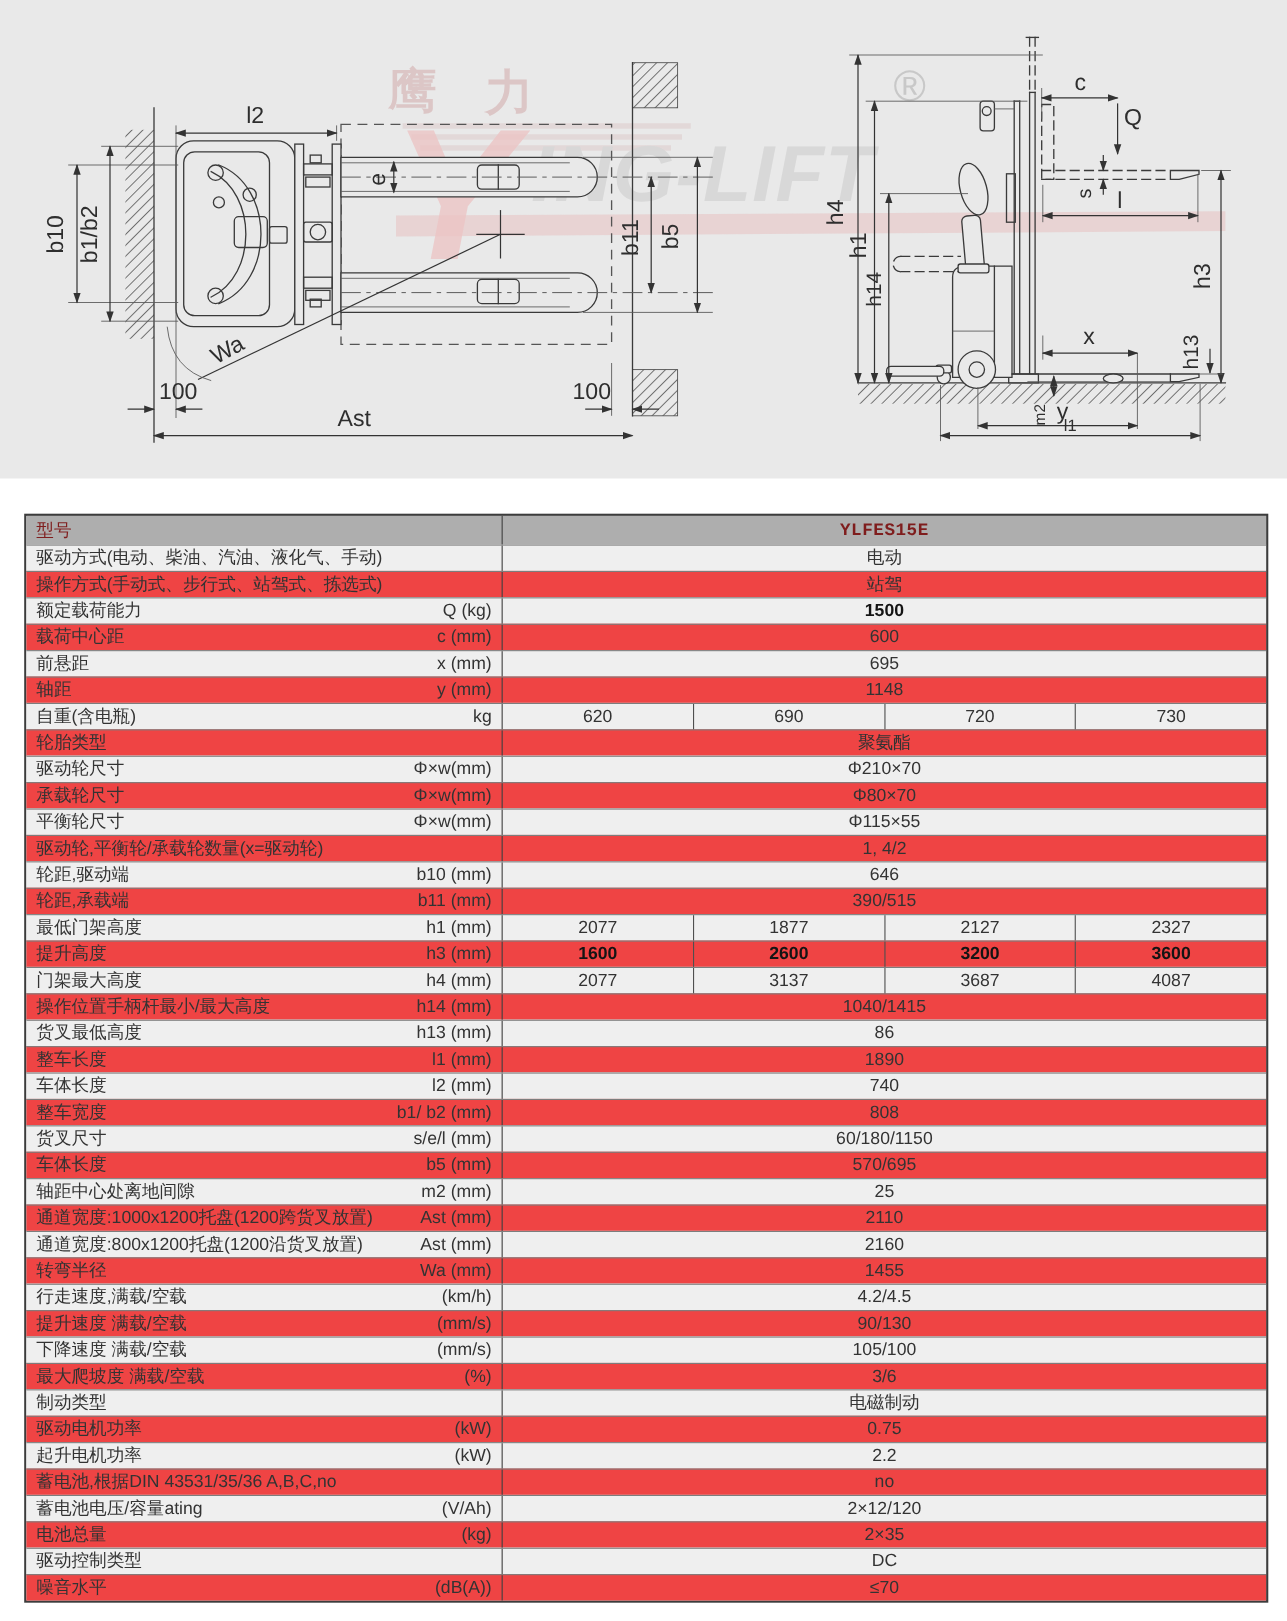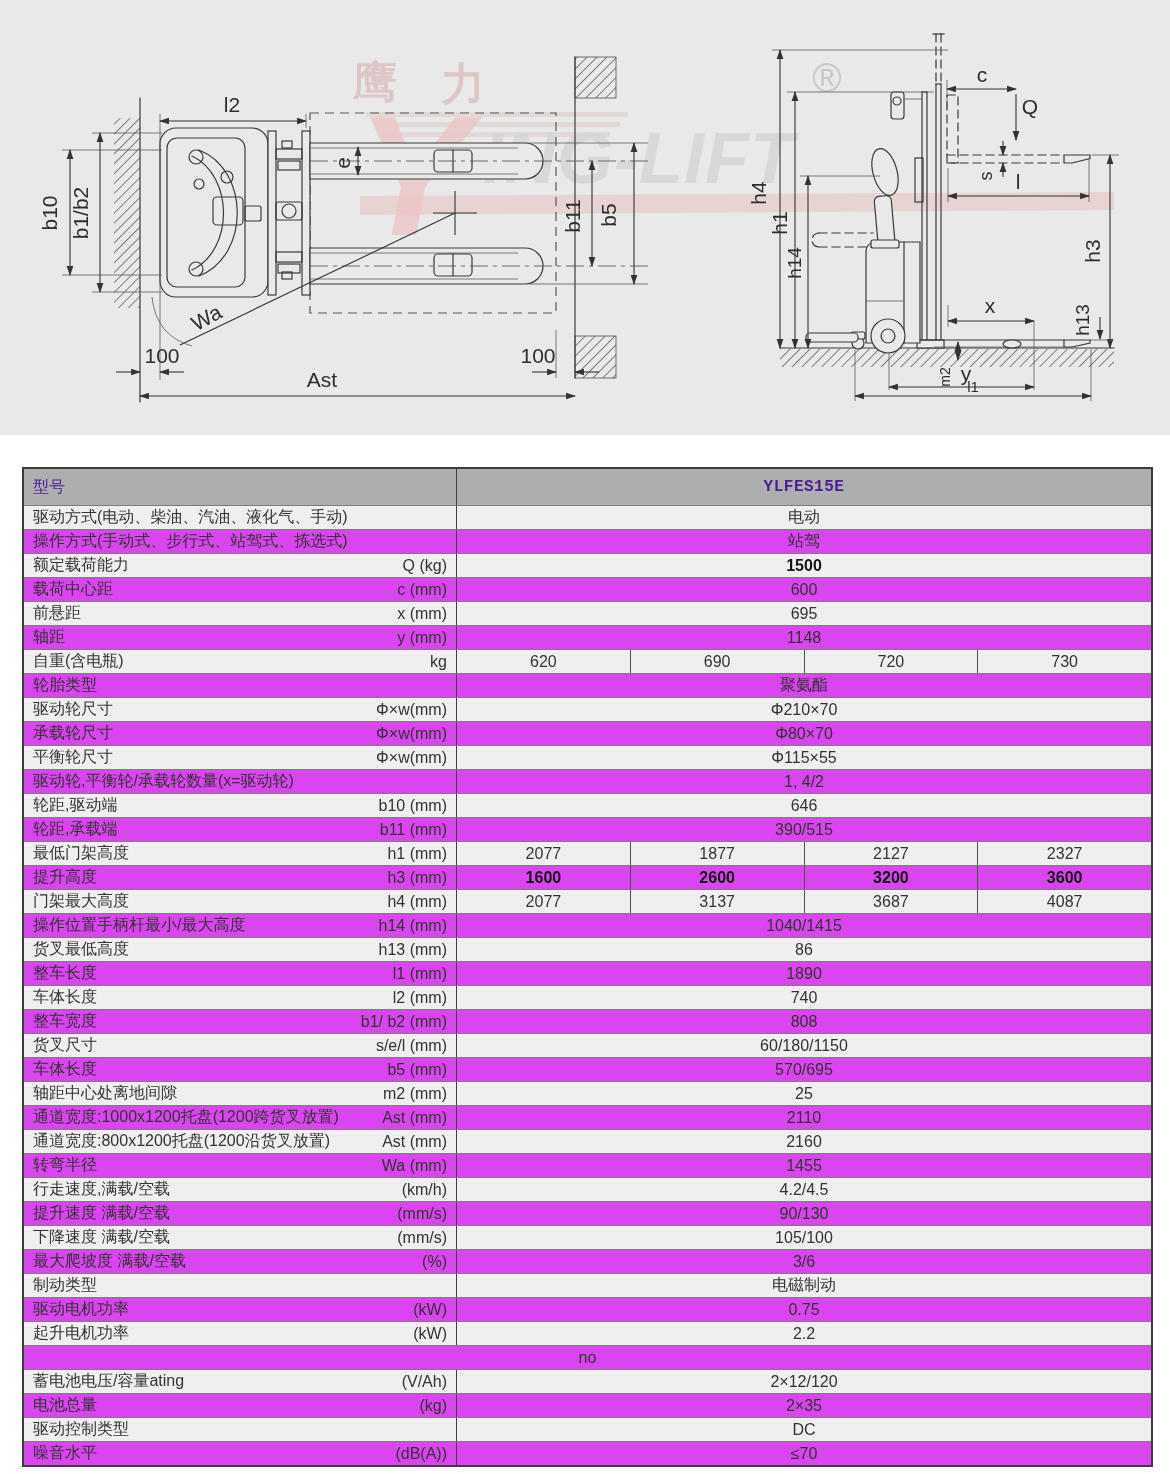--- a/index.html
+++ b/index.html
@@ -5,23 +5,23 @@
 <style>
   html,body{margin:0;padding:0;background:#fff;}
   .page{position:relative;width:1170px;height:1474px;background:#ffffff;overflow:hidden;
         font-family:"Liberation Sans","DejaVu Sans",sans-serif;}
   .drawing-area{position:absolute;left:0;top:0;width:1170px;height:435px;background:#e9e9e9;}
   .drawing-area svg{display:block;}
 
   
   .spec-table{position:absolute;left:22px;top:467px;width:1127px;background:#ffffff;
               border:2px solid #3c3c3c;color:#333;font-size:16px;}
-  .t-row{display:flex;height:24px;box-sizing:border-box;border-top:1px solid #7d7d7d;background:#d946ef;}
+  .t-row{display:flex;height:24px;box-sizing:border-box;border-top:1px solid #7d7d7d;background:#ef4444;}
   .t-row.shade{background:#efefef;}
-  .t-row.t-head{height:36px;border-top:none;background:#aeaeae;color:#4c1d95;}
+  .t-row.t-head{height:26px;border-top:none;background:#aeaeae;color:#7f1d1d;}
   .cell-label{flex:0 0 433px;box-sizing:border-box;display:flex;justify-content:space-between;
               align-items:center;padding:0 9px;border-right:1px solid #3f3f3f;white-space:nowrap;overflow:hidden;}
   .cell-label .sym{margin-left:6px;}
   .cell-values{flex:1;display:flex;}
   .vcell{flex:1;display:flex;align-items:center;justify-content:center;white-space:nowrap;}
   .vcell.vb{border-left:1px solid #4f4f4f;}
   .t-row.bold .vcell{font-weight:bold;color:#141414;text-align:right;}
   .t-head .vcell{font-weight:bold;letter-spacing:.5px;font-family:Liberation Mono, monospace;}
 
   
@@ -573,20 +573,24 @@
         <div class="t-row shade">
           <div class="cell-label">
             <span>起升电机功率</span>
             <span class="sym">(kW)</span>
           </div>
           <div class="cell-values">
             <div class="vcell">2.2</div>
           </div>
         </div>
         <div class="t-row">
+          <div class="cell-label">
+            <span>蓄电池,根据DIN 43531/35/36 A,B,C,no</span>
+            <span class="sym"></span>
+          </div>
           <div class="cell-values">
             <div class="vcell">no</div>
           </div>
         </div>
         <div class="t-row shade">
           <div class="cell-label">
             <span>蓄电池电压/容量ating</span>
             <span class="sym">(V/Ah)</span>
           </div>
           <div class="cell-values">

